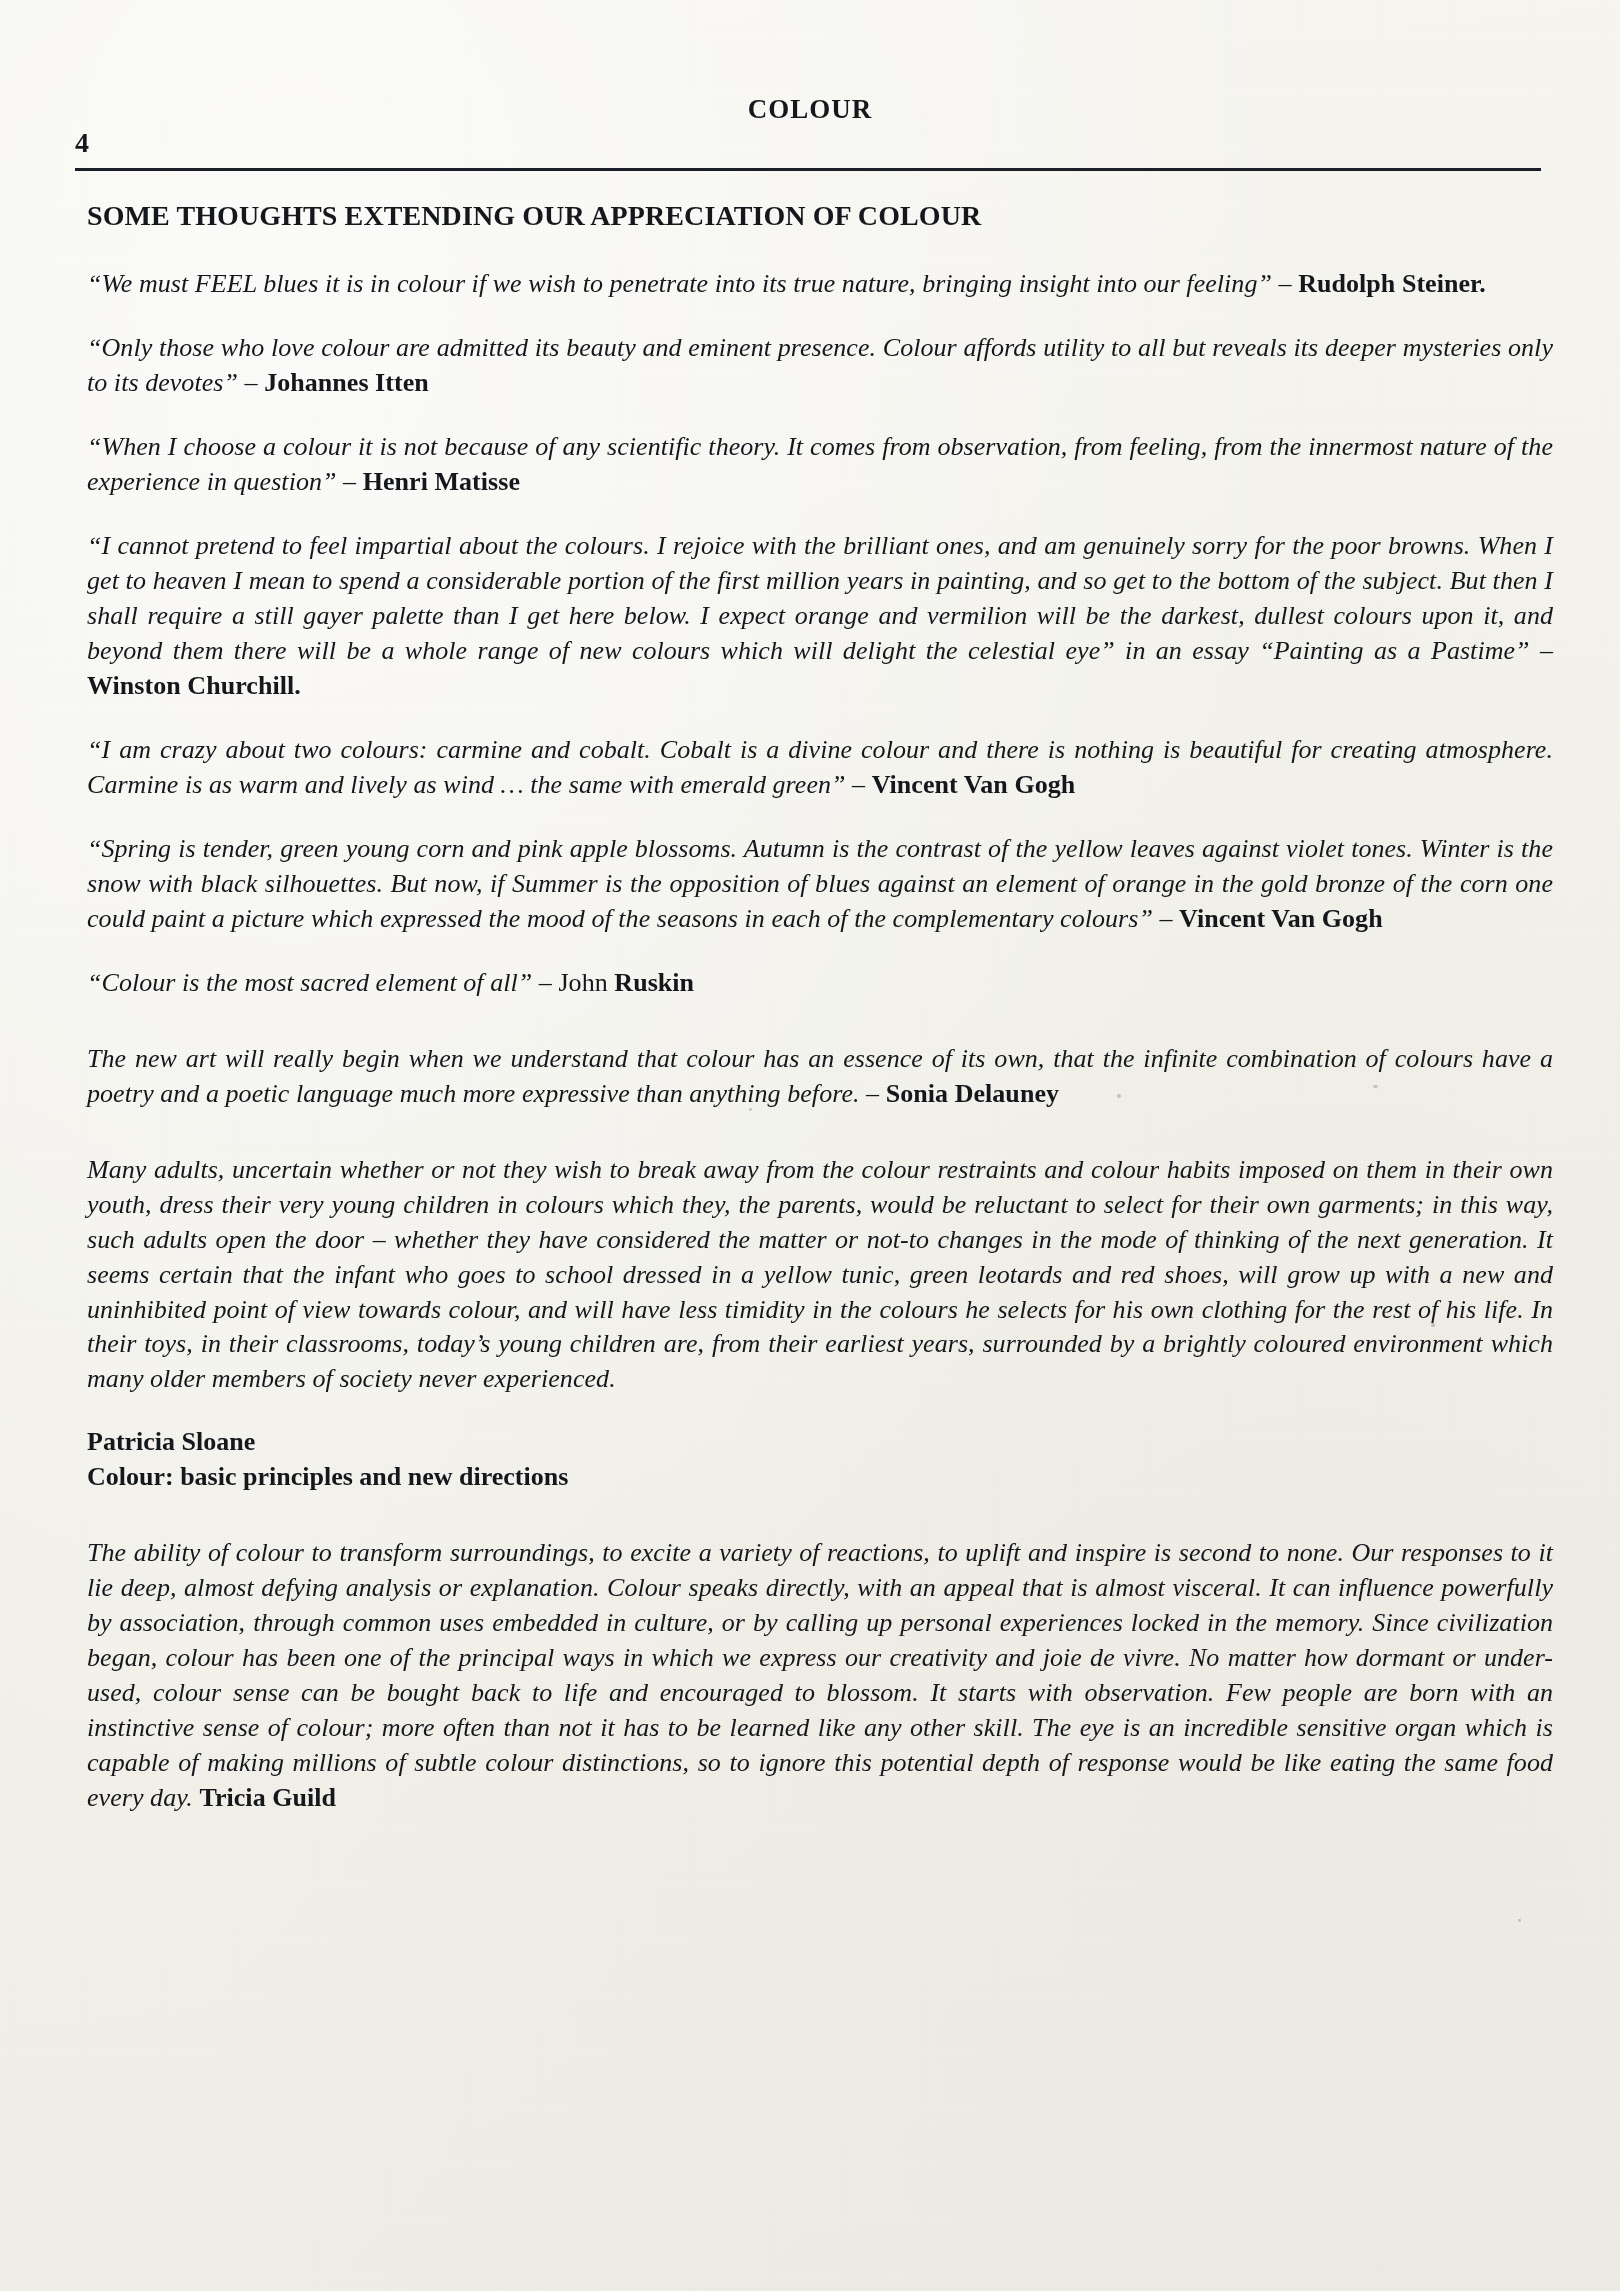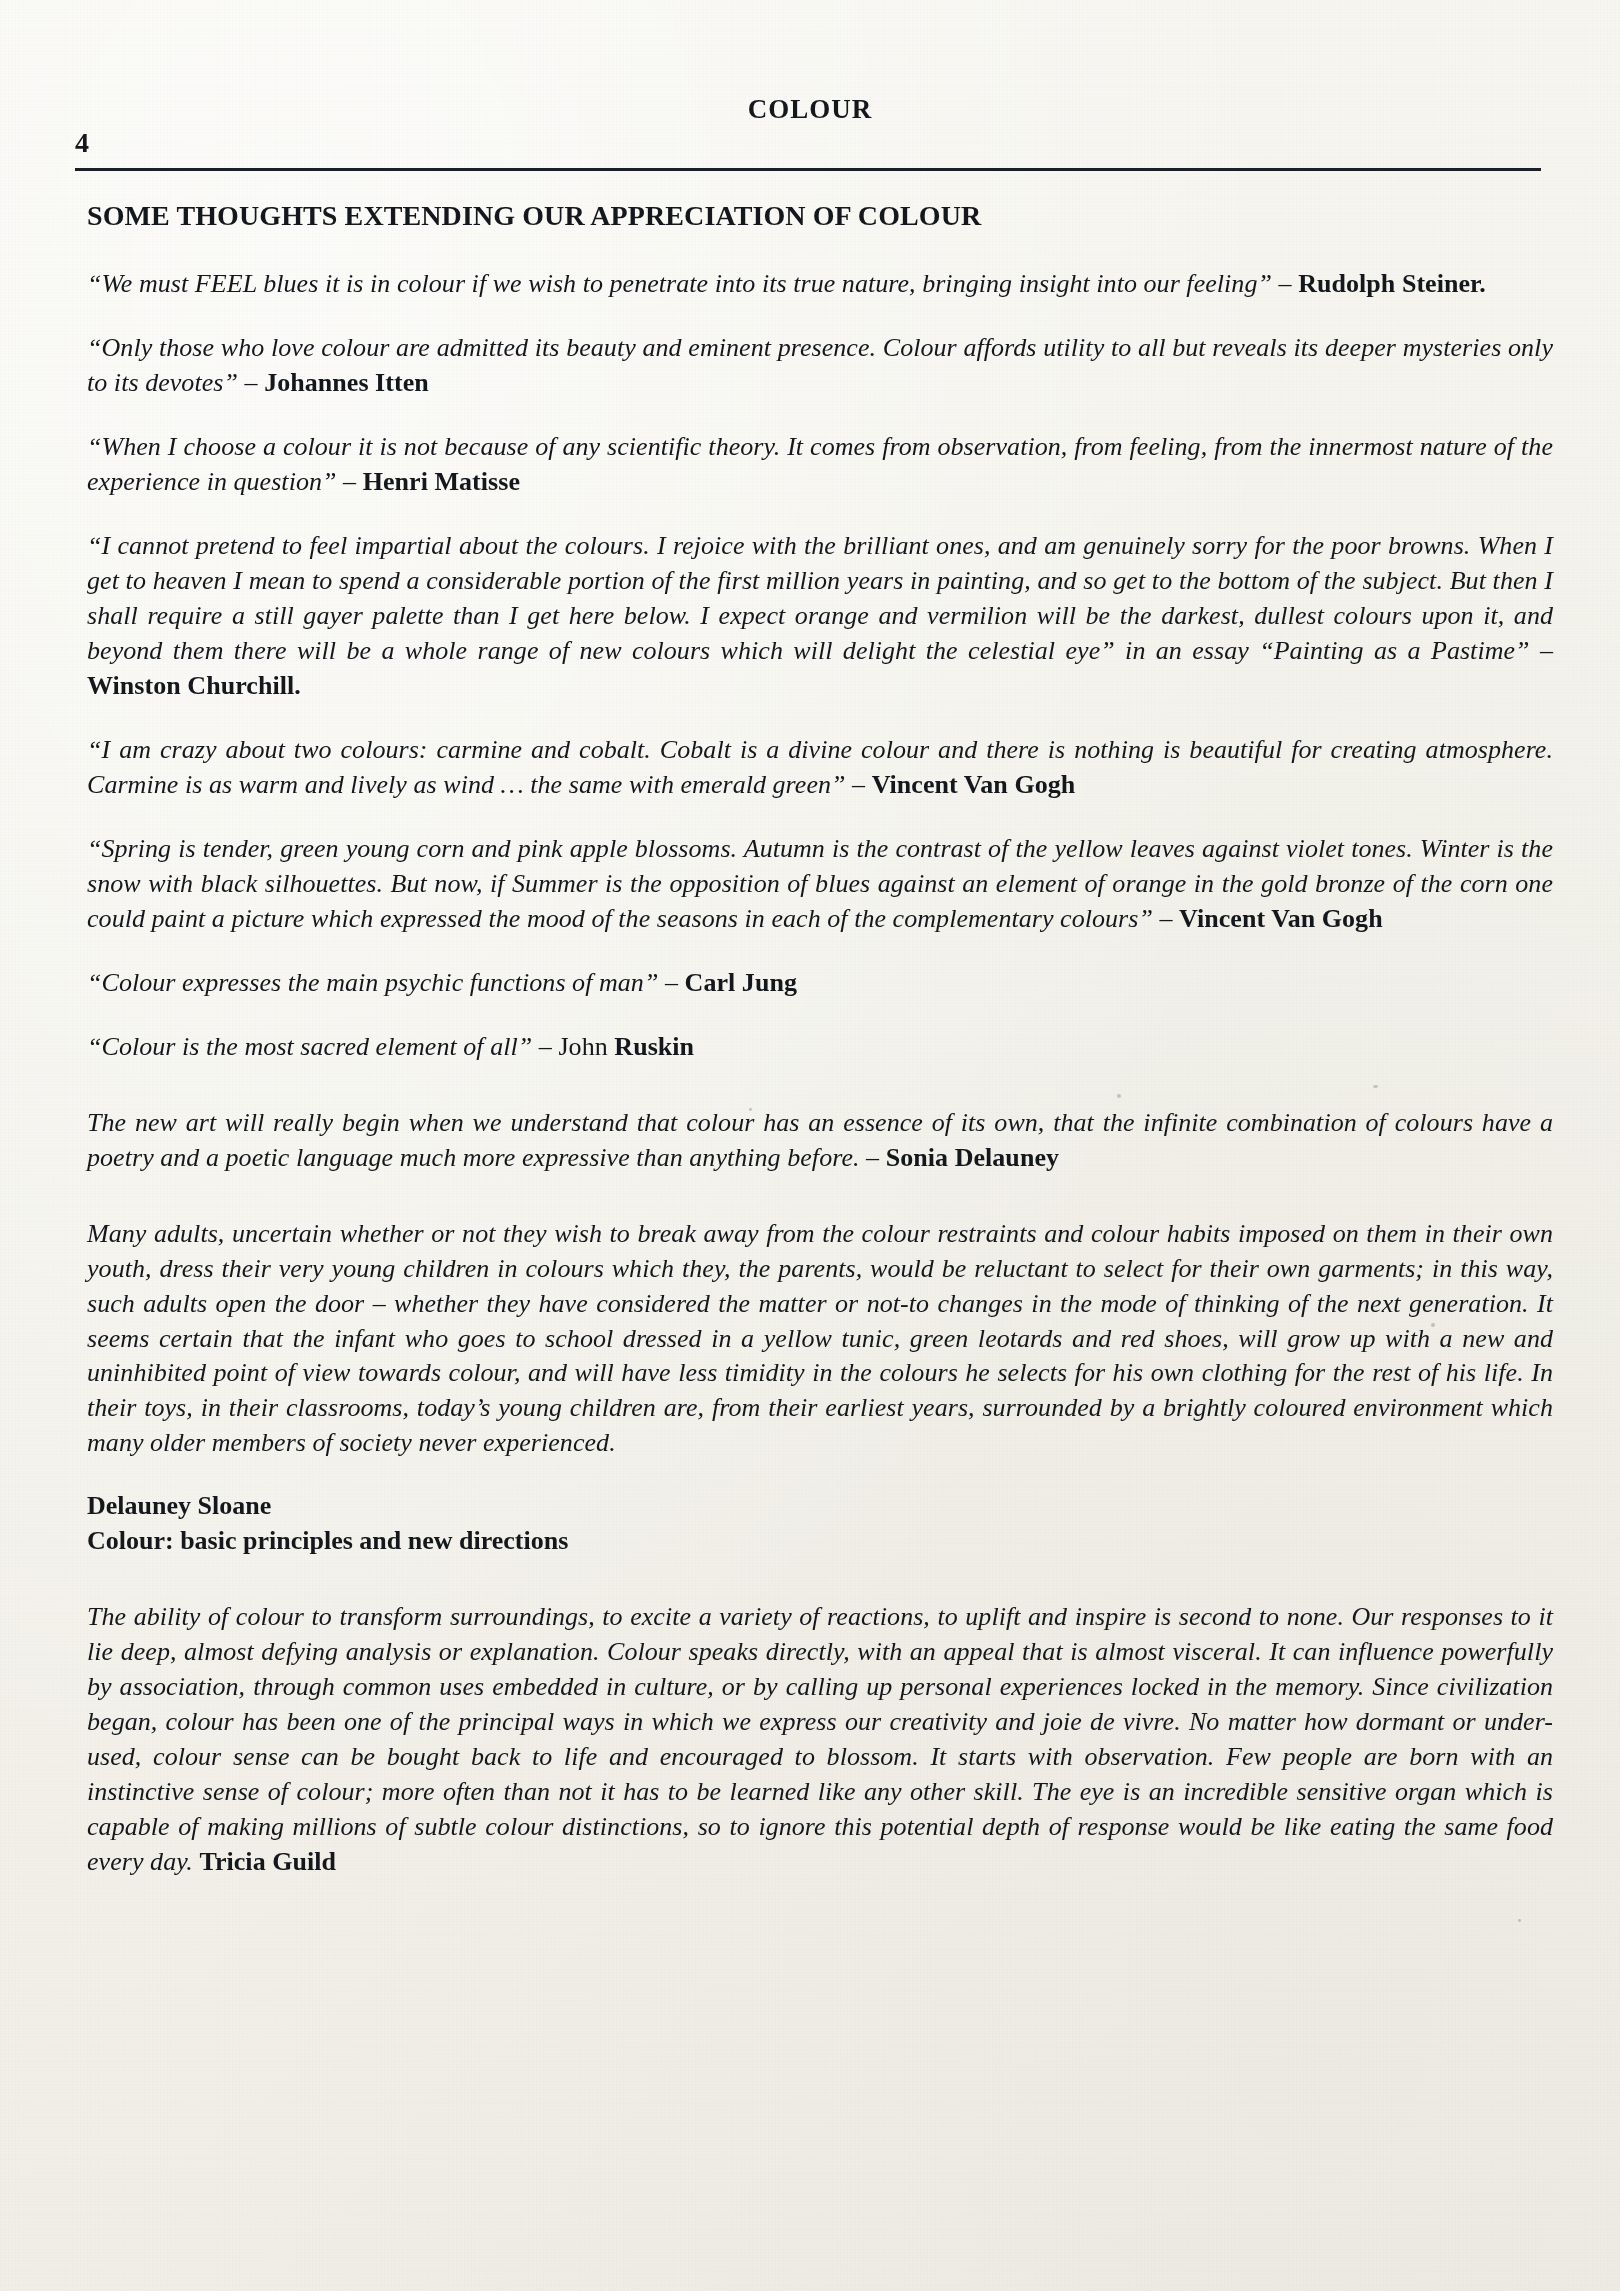--- a/index.html
+++ b/index.html
@@ -165,28 +165,27 @@
       <p class="quote"><span>“Only those who love colour are admitted its beauty and eminent presence.  Colour affords utility to all but reveals its deeper mysteries only to its devotes” – </span><span class="attrib">Johannes Itten</span></p>
 
       <p class="quote"><span>“When I choose a colour it is not because of any scientific theory.  It comes from observation, from feeling, from the innermost nature of the experience in question” – </span><span class="attrib">Henri Matisse</span></p>
 
       <p class="quote"><span>“I cannot pretend to feel impartial about the colours.  I rejoice with the brilliant ones, and am genuinely sorry for the poor browns.  When I get to heaven I mean to spend a considerable portion of the first million years in painting, and so get to the bottom of the subject.  But then I shall require a still gayer palette than I get here below.  I expect orange and vermilion will be the darkest, dullest colours upon it, and beyond them there will be a whole range of new colours which will delight the celestial eye” in an essay “Painting as a Pastime” – </span><span class="attrib">Winston Churchill.</span></p>
 
       <p class="quote"><span>“I am crazy about two colours: carmine and cobalt.  Cobalt is a divine colour and there is nothing is beautiful for creating atmosphere.  Carmine is as warm and lively as wind … the same with emerald green” – </span><span class="attrib">Vincent Van Gogh</span></p>
 
       <p class="quote"><span>“Spring is tender, green young corn and pink apple blossoms.  Autumn is the contrast of the yellow leaves against violet tones.  Winter is the snow with black silhouettes.  But now, if Summer is the opposition of blues against an element of orange in the gold bronze of the corn one could paint a picture which expressed the mood of the seasons in each of the complementary colours” – </span><span class="attrib">Vincent Van Gogh</span></p>
 
-      <p class="quote"><span>“Colour expresses the main psychic functions of man” – </span><span class="attrib">Carl Jung</span></p>
 
       <p class="quote gap"><span>“Colour is the most sacred element of all” – </span><span class="attrib-plain">John </span><span class="attrib">Ruskin</span></p>
 
       <p class="quote gap"><span>The new art will really begin when we understand that colour has an essence of its own, that the infinite combination of colours have a poetry and a poetic language much more expressive than anything before.  – </span><span class="attrib">Sonia Delauney</span></p>
 
       <p class="quote tight"><span>Many adults, uncertain whether or not they wish to break away from the colour restraints and colour habits imposed on them in their own youth, dress their very young children in colours which they, the parents, would be reluctant to select for their own garments; in this way, such adults open the door – whether they have considered the matter or not-to changes in the mode of thinking of the next generation.  It seems certain that the infant who goes to school dressed in a yellow tunic, green leotards and red shoes, will grow up with a new and uninhibited point of view towards colour, and will have less timidity in the colours he selects for his own clothing for the rest of his life.  In their toys, in their classrooms, today’s young children are, from their earliest years, surrounded by a brightly coloured environment which many older members of society never experienced.</span></p>
-      <p class="credit">Delauney Sloane</p>
+      <p class="credit">Patricia Sloane</p>
       <p class="credit last">Colour: basic principles and new directions</p>
 
       <p class="quote"><span>The ability of colour to transform surroundings, to excite a variety of reactions, to uplift and inspire is second to none.  Our responses to it lie deep, almost defying analysis or explanation.  Colour speaks directly, with an appeal that is almost visceral.  It can influence powerfully by association, through common uses embedded in culture, or by calling up personal experiences locked in the memory.  Since civilization began, colour has been one of the principal ways in which we express our creativity and joie de vivre.  No matter how dormant or under-used, colour sense can be bought back to life and encouraged to blossom.  It starts with observation.  Few people are born with an instinctive sense of colour; more often than not it has to be learned like any other skill.  The eye is an incredible sensitive organ which is capable of making millions of subtle colour distinctions, so to ignore this potential depth of response would be like eating the same food every day.  </span><span class="attrib">Tricia Guild</span></p>
 
     </div>
   </div>
 </div>
 
 
 </body></html>

